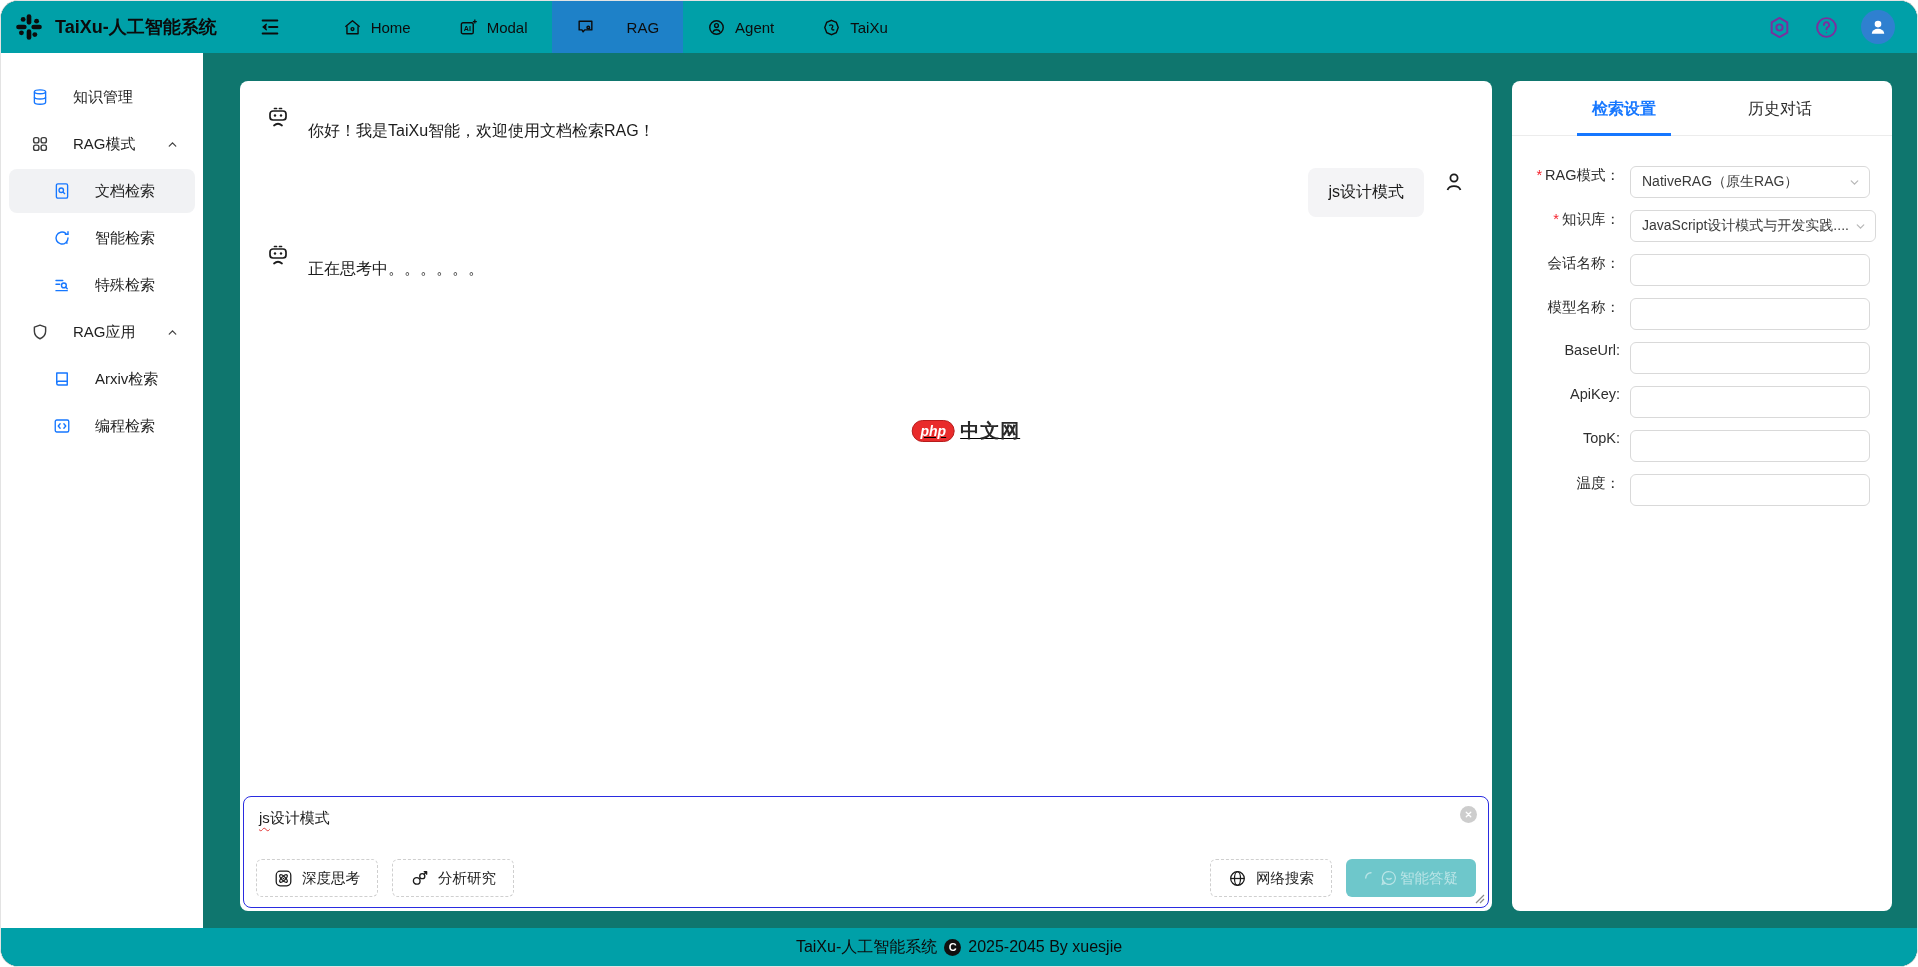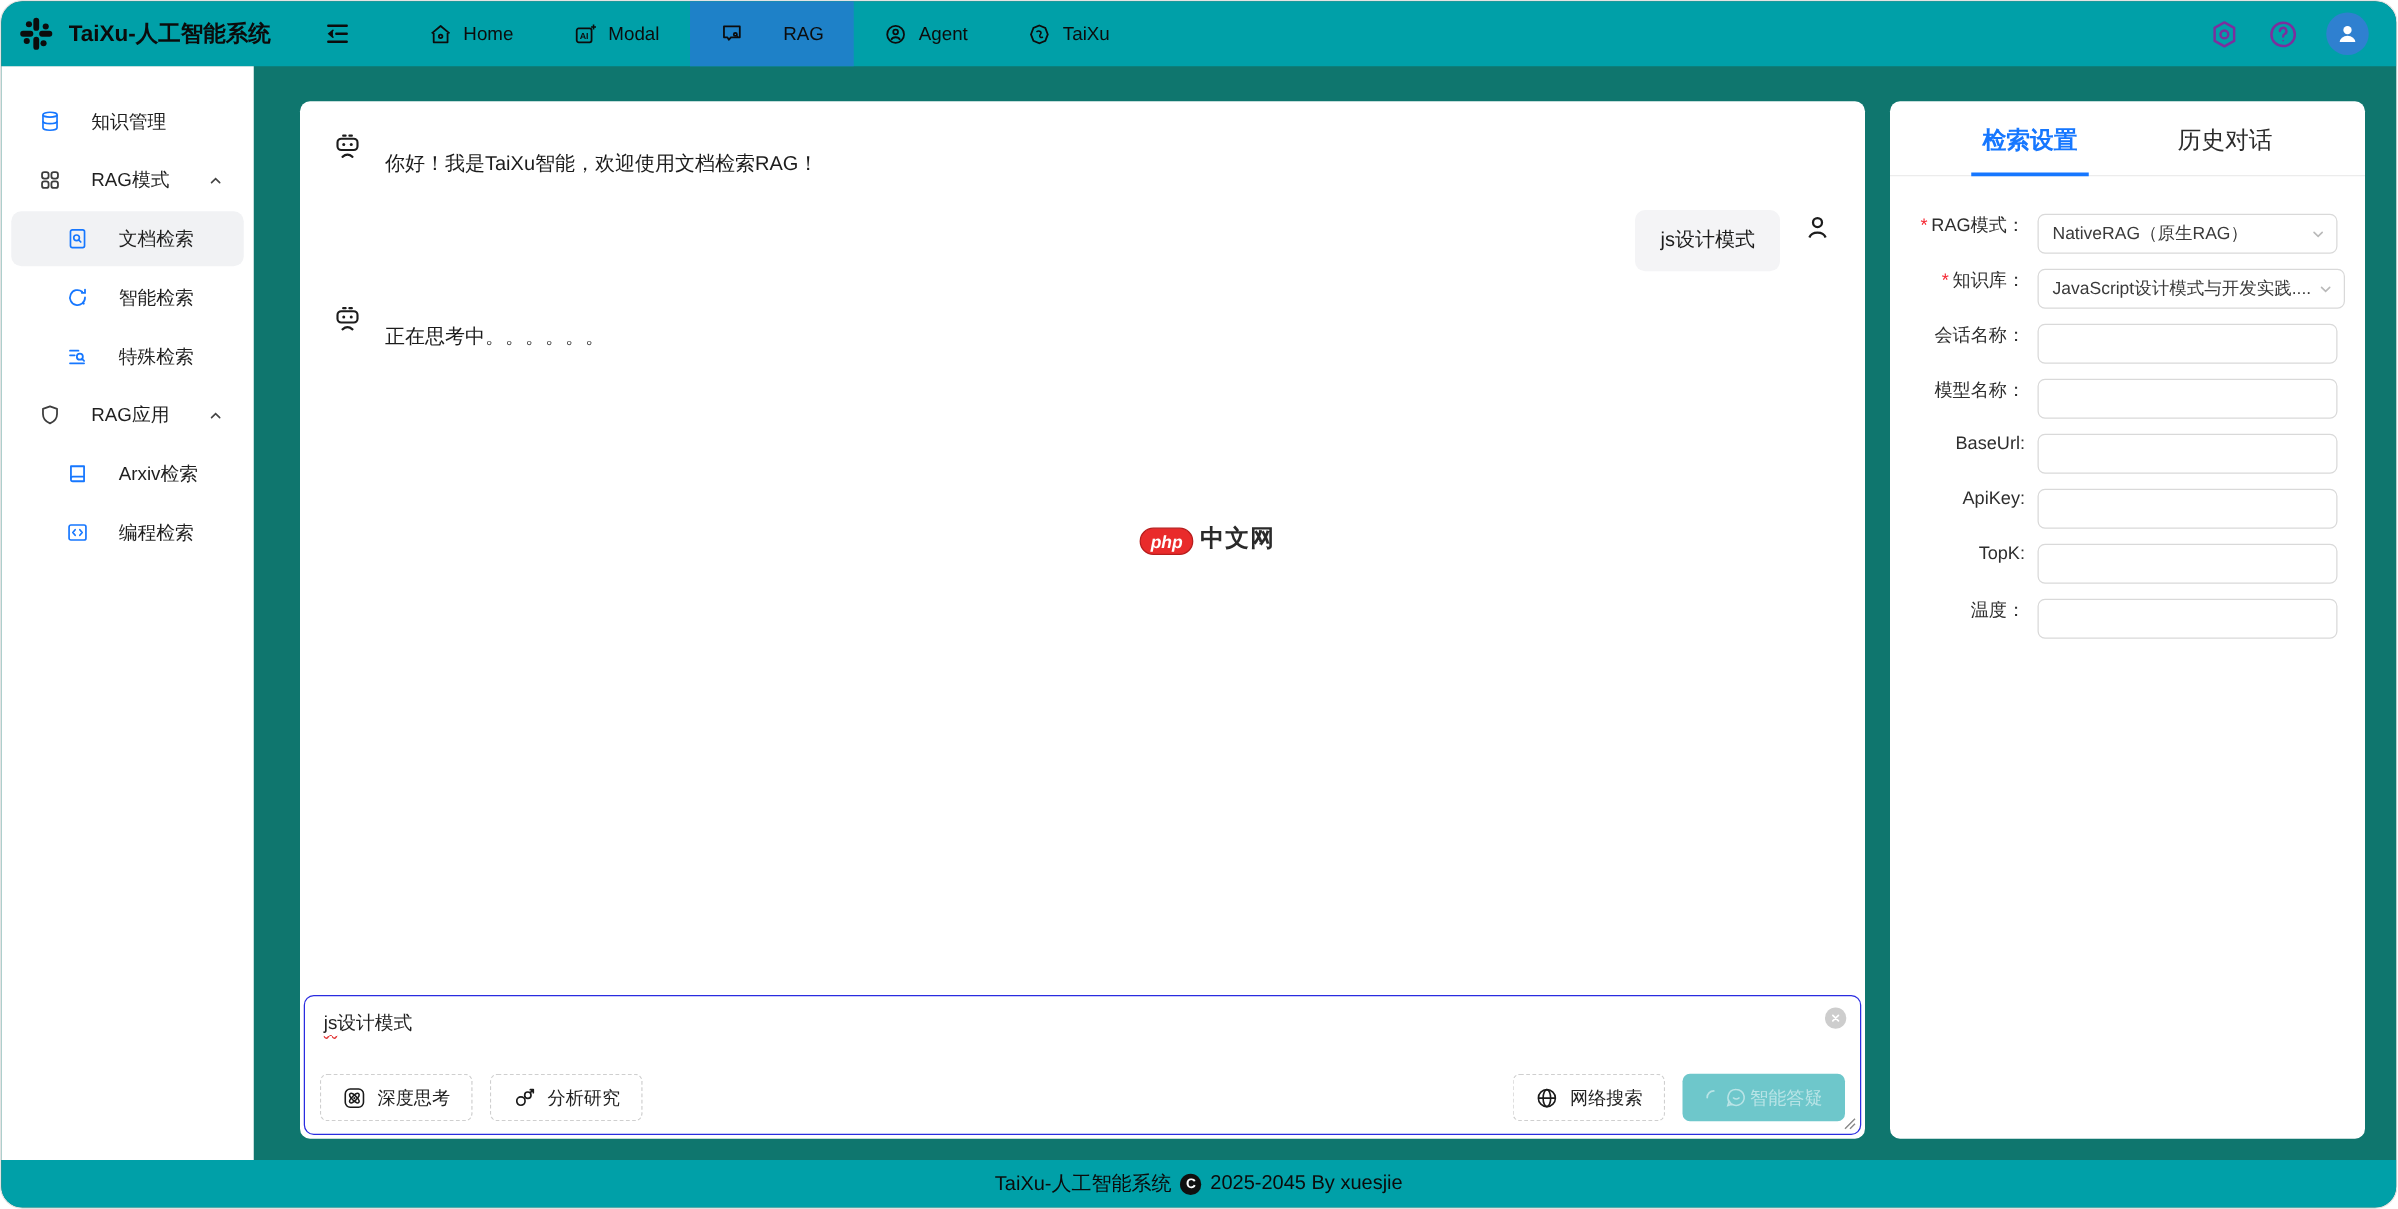--- a/index.html
+++ b/index.html
@@ -35,42 +35,42 @@
   
   .center{flex:1;margin:28px 20px 17px 18px;display:flex;flex-direction:column;min-width:0;padding-left:19px;}
   .chat-card{flex:1;background:#ffffff;border-radius:8px;display:flex;flex-direction:column;position:relative;padding:2px;}
   .messages{flex:1;padding:22px 24px 0 24px;position:relative;overflow:hidden;}
   .msg-row{display:flex;margin-bottom:26px;}
   .msg-row.bot .bubble-wrap{margin-left:18px;margin-top:16px;}
   .bot-text{font-size:16px;color:#1c1c1c;}
   .msg-row.user{justify-content:flex-end;align-items:flex-start;}
   .user-bubble{background:#f4f4f6;border-radius:8px;padding:14px 20px;font-size:16px;color:#1c1c1c;}
   .msg-row.user .p-icon{margin-left:18px;margin-top:2px;}
-  .watermark{position:absolute;left:58%;top:47%;transform:translateX(-50%);display:flex;align-items:flex-end;gap:5px;}
+  .watermark{position:absolute;left:58%;top:47%;transform:translateX(-50%);display:flex;align-items:center;gap:5px;text-decoration:underline;}
   .wm-badge{background:#e92b2b;color:#fff;font-weight:bold;font-style:italic;font-size:14px;
             border-radius:11px;padding:2px 8px;border:1px solid #b71c1c;}
   .wm-text{font-weight:bold;font-size:19px;color:#2a2a2a;letter-spacing:1px;}
   
   .composer{flex:0 0 112px;margin:0 1px 1px 1px;border:1.5px solid var(--composer-border);border-radius:8px;
             background:#fff;position:relative;}
   .composer-text{padding:12px 30px 0 15px;font-size:15px;color:#222;min-height:46px;cursor:text;}
   .misspell{text-decoration:underline wavy #e23b3b 1px;text-underline-offset:4px;}
   .clear-btn{position:absolute;top:9px;right:11px;width:17px;height:17px;border-radius:50%;background:#cdcdcd;
              display:flex;align-items:center;justify-content:center;cursor:pointer;}
   .resize-handle{position:absolute;right:3px;bottom:3px;width:10px;height:10px;cursor:nwse-resize;}
   .actions{position:absolute;left:12px;right:12px;bottom:10px;display:flex;align-items:center;gap:14px;}
   .act-btn{display:flex;align-items:center;gap:9px;height:38px;padding:0 17px;background:#fff;
            border:1px dashed #cfcfcf;border-radius:6px;font-size:14.5px;color:#222;cursor:pointer;}
   .act-right{margin-left:auto;display:flex;align-items:center;gap:14px;}
   .primary-btn{display:flex;align-items:center;gap:2px;height:38px;padding:0 18px;border:none;border-radius:6px;
                background:var(--disabled-bg);color:var(--disabled-fg);font-size:14.5px;cursor:not-allowed;}
   
   .settings-card{width:380px;flex:0 0 380px;margin:28px 25px 17px 0;background:#fff;border-radius:8px;overflow:hidden;}
   .tabs{display:flex;border-bottom:1px solid #ececec;padding:0 34px;}
-  .tab{flex:1;text-align:center;padding:18px 0 15px;font-size:19px;color:#2c2c2c;cursor:pointer;position:relative;}
+  .tab{flex:1;text-align:center;padding:18px 0 15px;font-size:16px;color:#2c2c2c;cursor:pointer;position:relative;}
   .tab.active{color:var(--accent);font-weight:bold;}
   .tab.active::after{content:"";position:absolute;left:50%;transform:translateX(-50%);bottom:-1px;width:94px;height:3px;background:var(--accent);}
   .form{padding:30px 22px 0 0;}
   .form-row{display:flex;align-items:flex-start;margin-bottom:12px;}
   .form-label{width:118px;flex:0 0 118px;text-align:right;padding-right:10px;font-size:14.5px;color:#2e2e2e;white-space:nowrap;}
   .req-mark{color:var(--req);margin-right:3px;}
   .control{flex:1;height:32px;border:1px solid #d9d9d9;border-radius:6px;background:#fff;position:relative;
            display:flex;align-items:center;}
   .select-value{font-size:14px;color:#3a3a3a;padding:0 26px 0 11px;white-space:nowrap;overflow:hidden;text-overflow:ellipsis;width:100%;}
   .select-arrow{position:absolute;right:8px;display:flex;}

